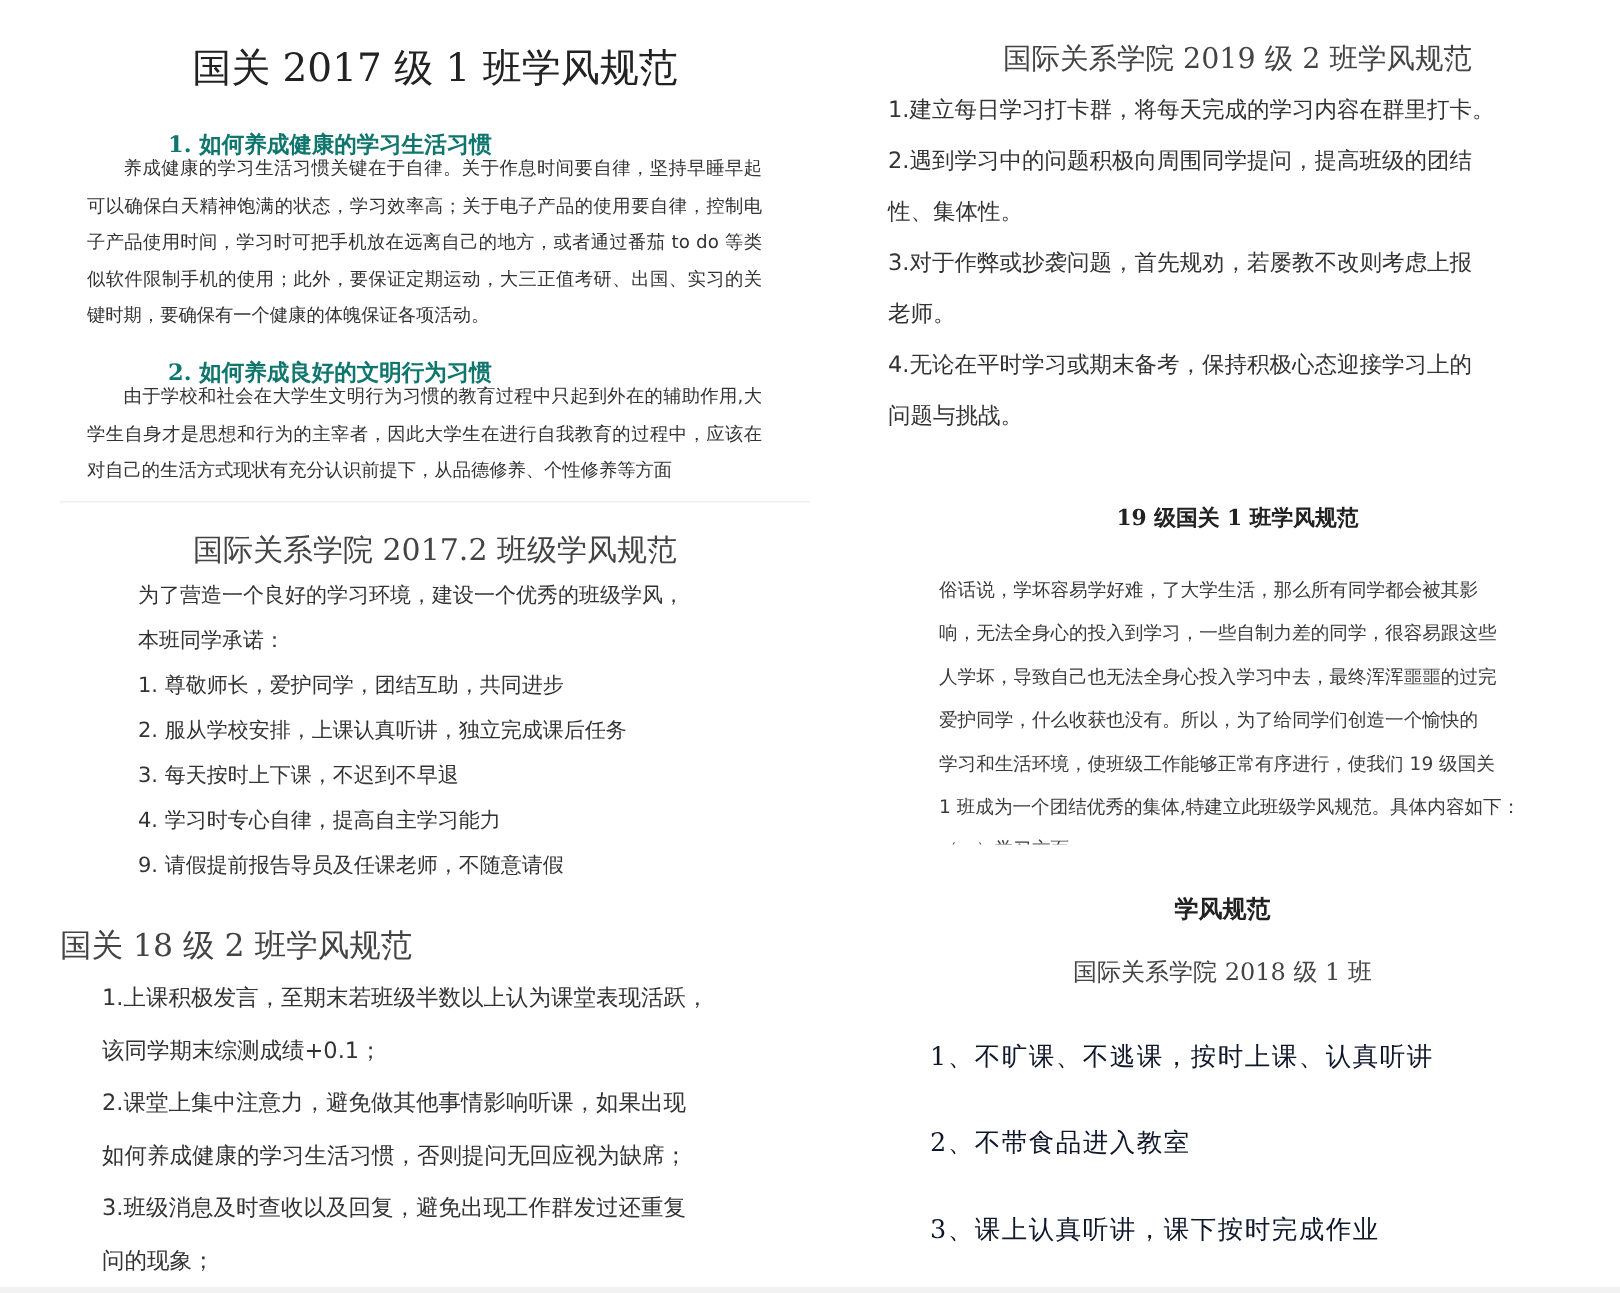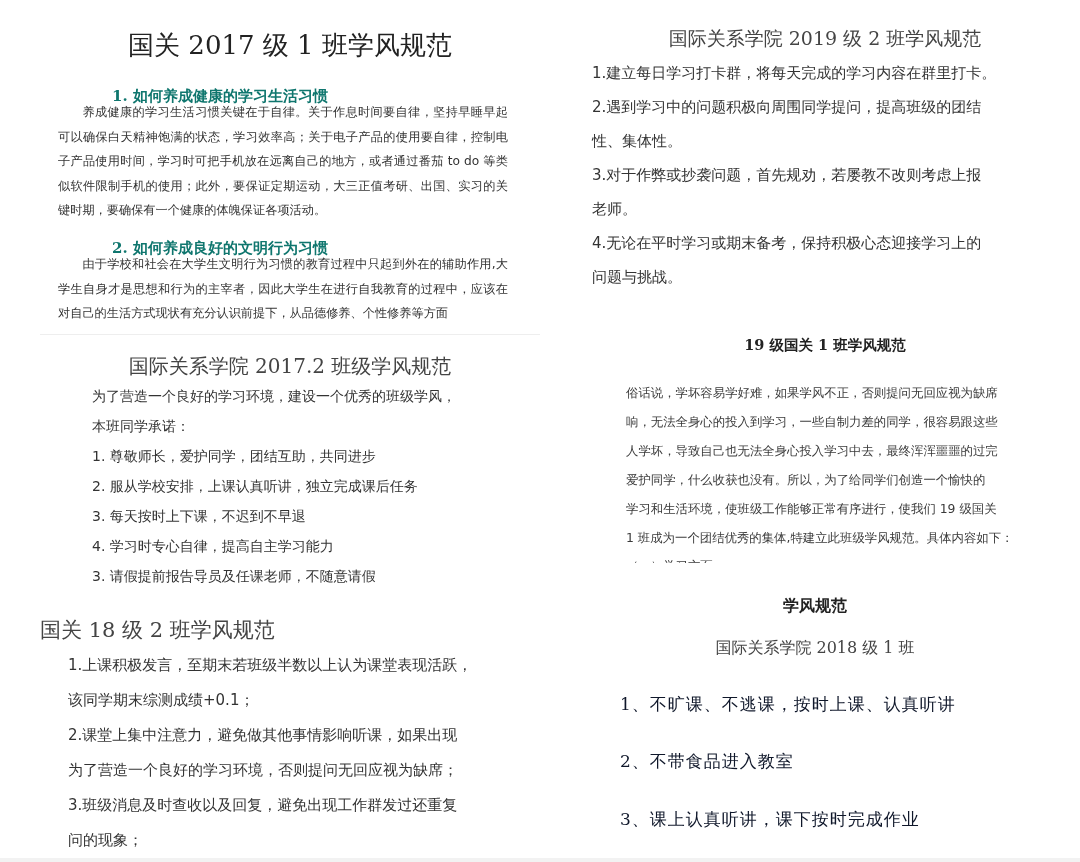--- a/index.html
+++ b/index.html
@@ -65,47 +65,47 @@
 </section>
 
 <section id="p2" class="panel sans">
   <div class="title serif">国际关系学院 2017.2 班级学风规范</div>
   <div class="line" style="top:43px">为了营造一个良好的学习环境，建设一个优秀的班级学风，</div>
   <div class="line" style="top:73px">本班同学承诺：</div>
   <div class="line" style="top:103px">1. 尊敬师长，爱护同学，团结互助，共同进步</div>
   <div class="line" style="top:133px">2. 服从学校安排，上课认真听讲，独立完成课后任务</div>
   <div class="line" style="top:163px">3. 每天按时上下课，不迟到不早退</div>
   <div class="line" style="top:193px">4. 学习时专心自律，提高自主学习能力</div>
-  <div class="line" style="top:223px">3. 请假提前报告导员及任课老师，不随意请假</div>
+  <div class="line" style="top:223px">9. 请假提前报告导员及任课老师，不随意请假</div>
 </section>
 
 <section id="p3" class="panel sans">
   <div class="title serif">国关 18 级 2 班学风规范</div>
   <div class="line" style="top:56px">1.上课积极发言，至期末若班级半数以上认为课堂表现活跃，</div>
   <div class="line" style="top:91px">该同学期末综测成绩+0.1；</div>
   <div class="line" style="top:126px">2.课堂上集中注意力，避免做其他事情影响听课，如果出现</div>
-  <div class="line" style="top:161px">为了营造一个良好的学习环境，否则提问无回应视为缺席；</div>
+  <div class="line" style="top:161px">如何养成健康的学习生活习惯，否则提问无回应视为缺席；</div>
   <div class="line" style="top:196px">3.班级消息及时查收以及回复，避免出现工作群发过还重复</div>
   <div class="line" style="top:231px">问的现象；</div>
 </section>
 
 <section id="p4" class="panel sans">
   <div class="title serif">国际关系学院 2019 级 2 班学风规范</div>
   <div class="line" style="top:64px">1.建立每日学习打卡群，将每天完成的学习内容在群里打卡。</div>
   <div class="line" style="top:98px">2.遇到学习中的问题积极向周围同学提问，提高班级的团结</div>
   <div class="line" style="top:132px">性、集体性。</div>
   <div class="line" style="top:166px">3.对于作弊或抄袭问题，首先规劝，若屡教不改则考虑上报</div>
   <div class="line" style="top:200px">老师。</div>
   <div class="line" style="top:234px">4.无论在平时学习或期末备考，保持积极心态迎接学习上的</div>
   <div class="line" style="top:268px">问题与挑战。</div>
 </section>
 
 <section id="p5" class="panel sans">
   <div class="title serif">19 级国关 1 班学风规范</div>
-  <div class="line" style="top:60px">俗话说，学坏容易学好难，如果学风不正，否则提问无回应视为缺席</div>
+  <div class="line" style="top:60px">俗话说，学坏容易学好难，了大学生活，那么所有同学都会被其影</div>
   <div class="line" style="top:118px">人学坏，导致自己也无法全身心投入学习中去，最终浑浑噩噩的过完</div>
   <div class="line" style="top:89px">响，无法全身心的投入到学习，一些自制力差的同学，很容易跟这些</div>
   <div class="line" style="top:147px">爱护同学，什么收获也没有。所以，为了给同学们创造一个愉快的</div>
   <div class="line" style="top:176px">学习和生活环境，使班级工作能够正常有序进行，使我们 19 级国关</div>
   <div class="line" style="top:205px">1 班成为一个团结优秀的集体,特建立此班级学风规范。具体内容如下：</div>
   <div class="line" style="top:233px">（一）学习方面：</div>
   <div class="clip"></div>
 </section>
 
 <section id="p6" class="panel sans">

